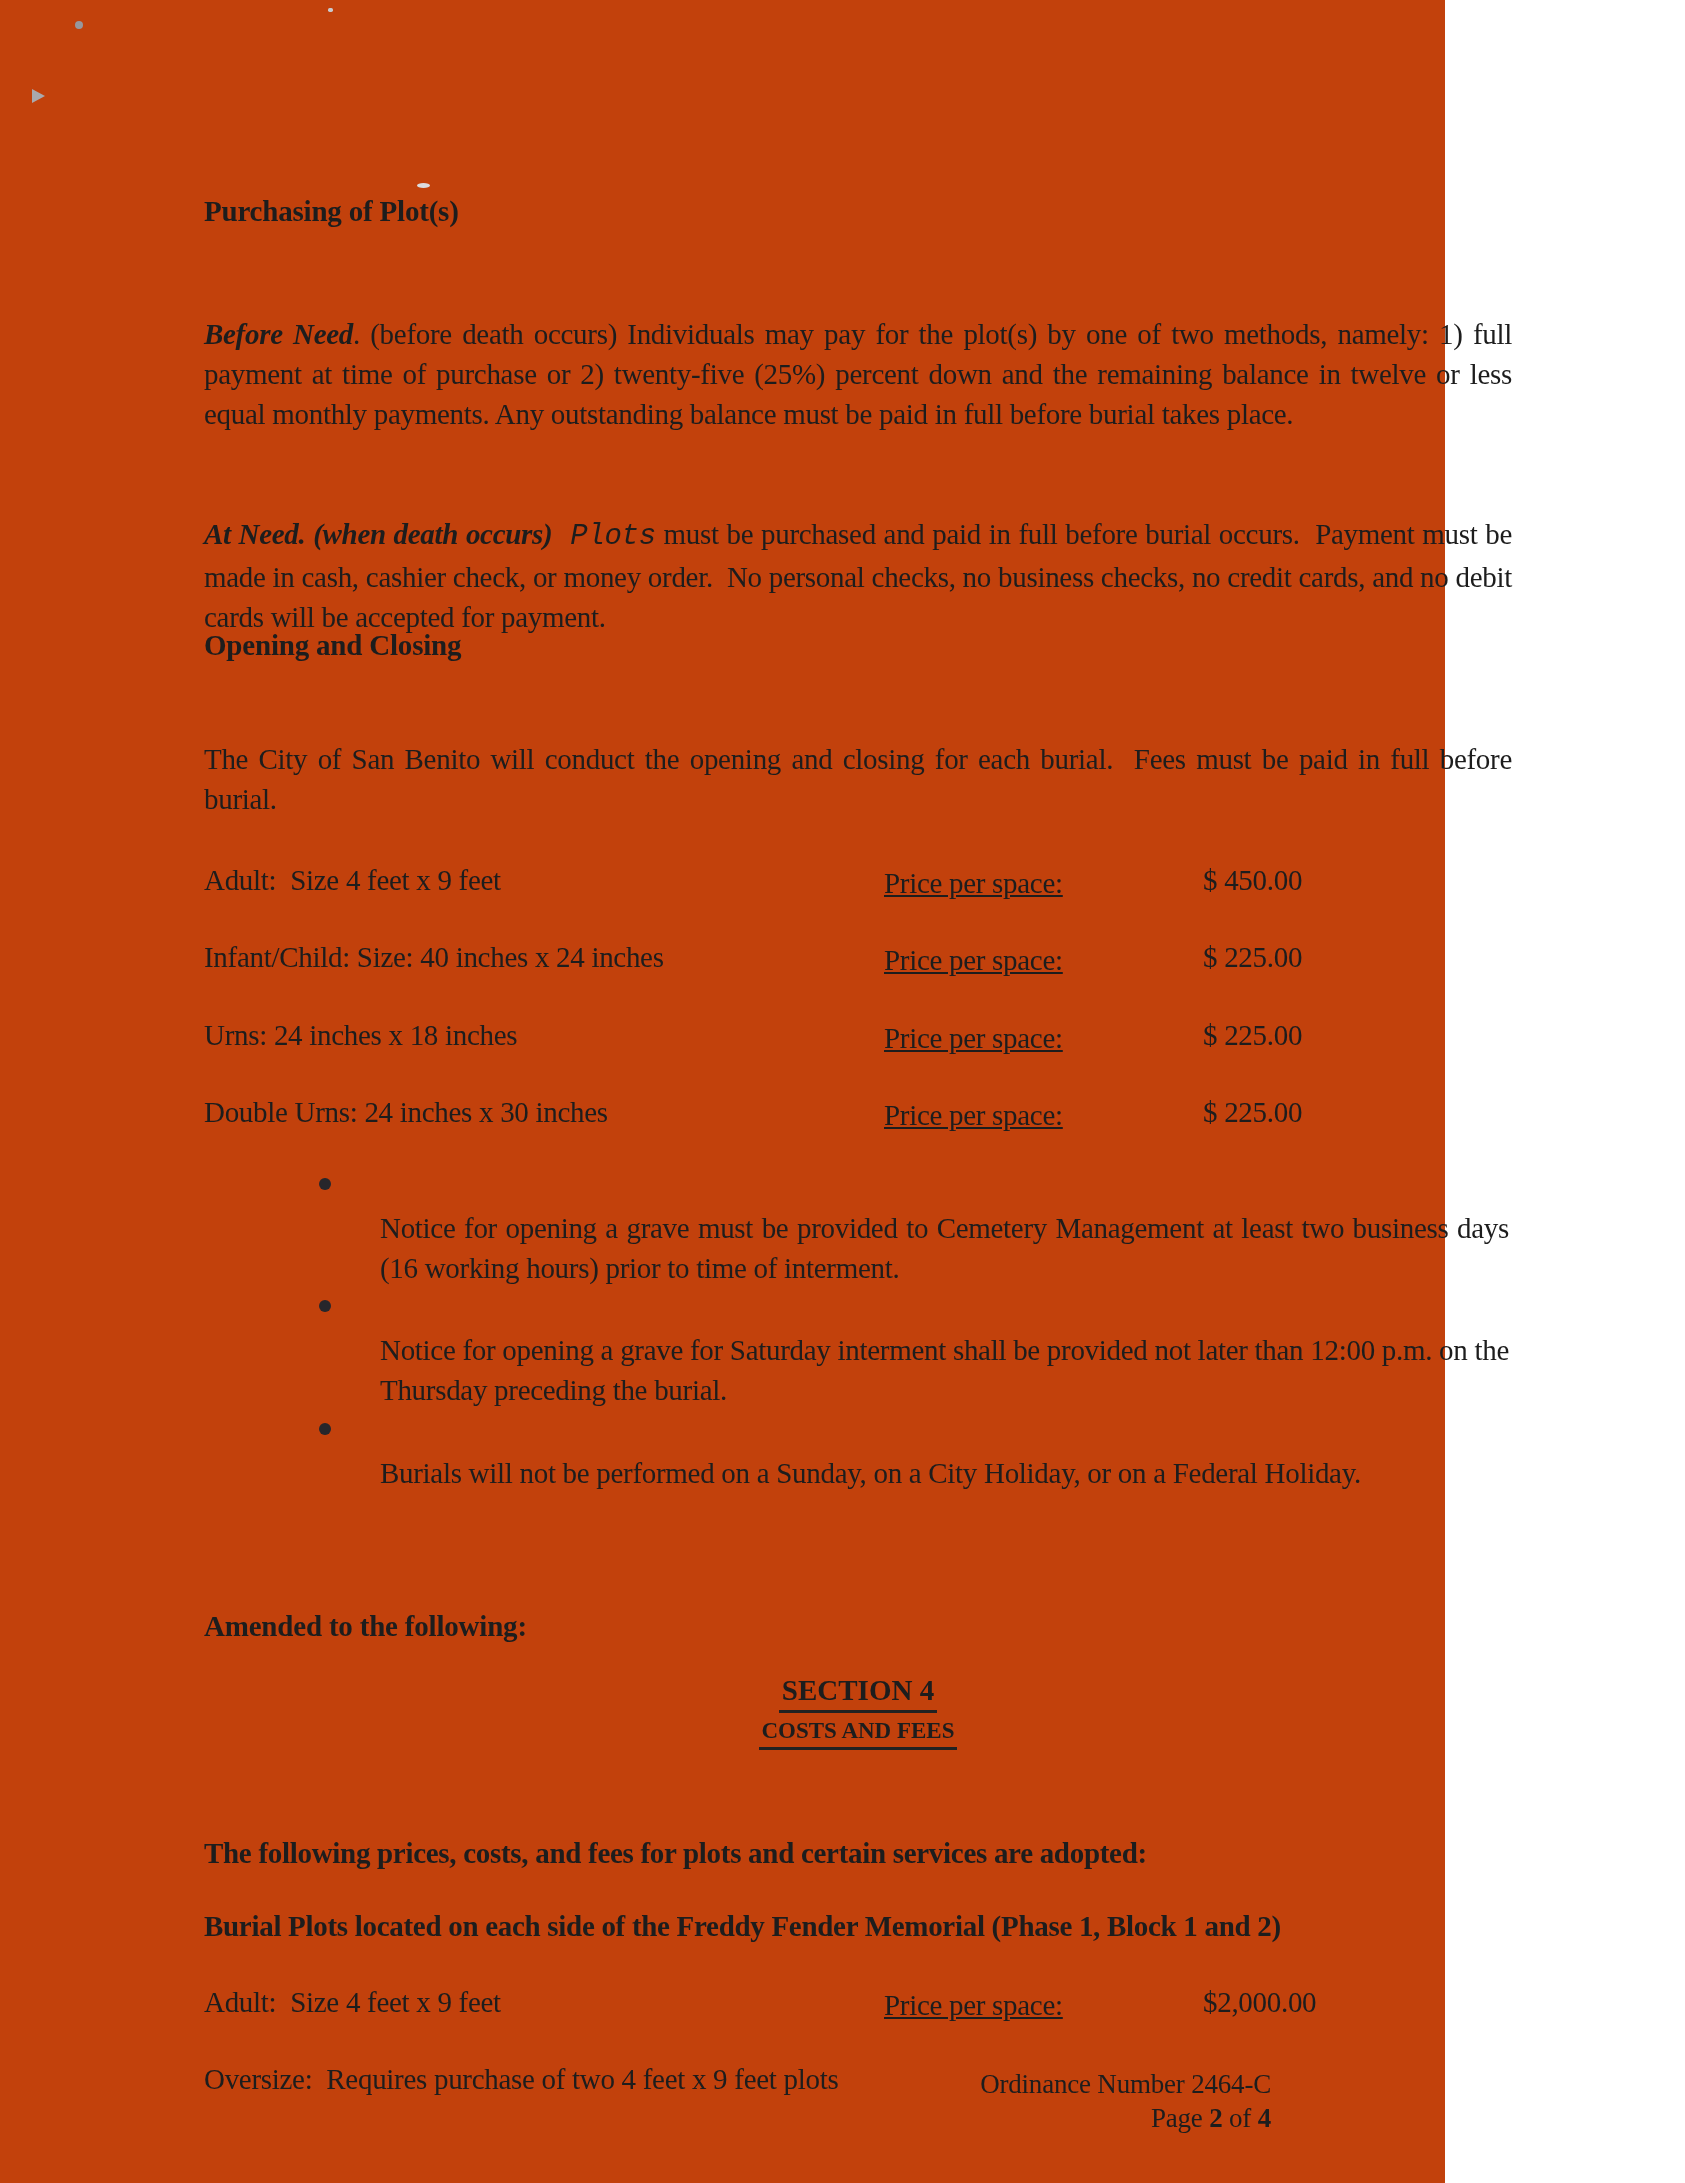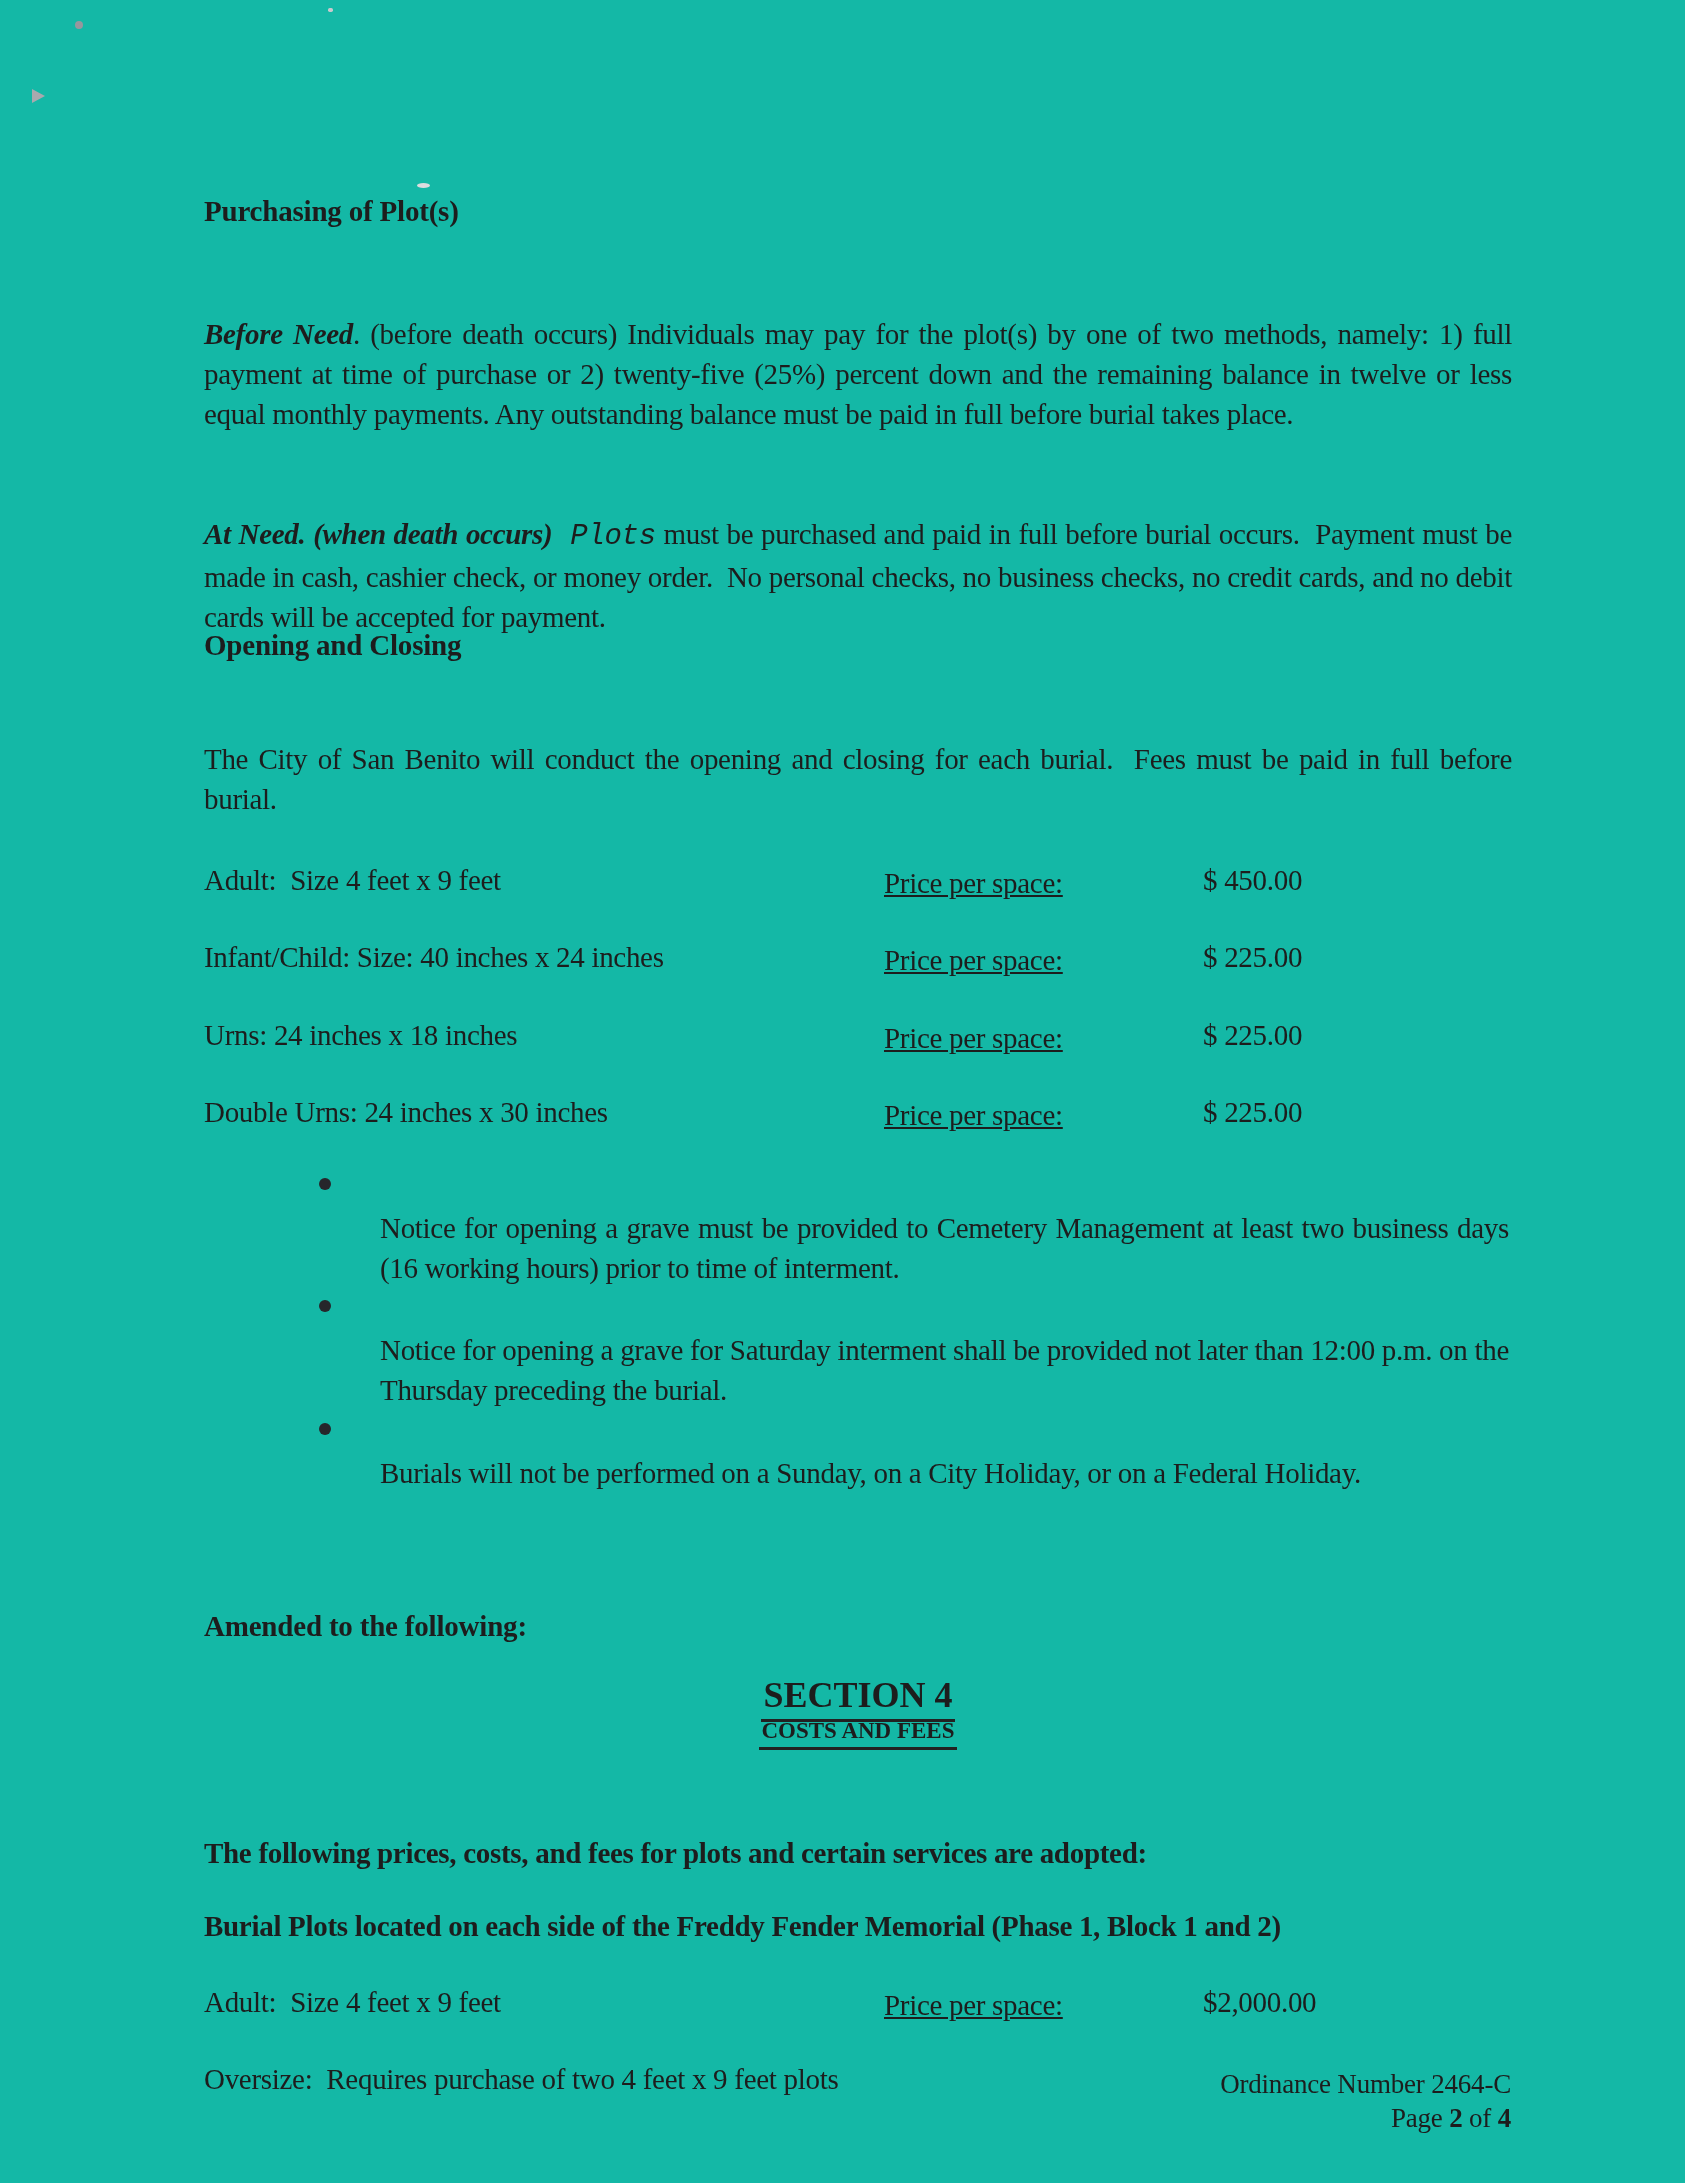--- a/index.html
+++ b/index.html
@@ -1,18 +1,18 @@
 <!DOCTYPE html>
 <html style="font-size:13.4px"><head>
 <meta charset="utf-8">
 <style>
   html,body{margin:0;padding:0;background:#ffffff;}
   body{width:1685px;height:2183px;overflow:hidden;
        font-family:"Liberation Serif","DejaVu Serif",serif;color:#1d1d1d;}
-  .page{position:relative;width:1685px;height:2183px;background:#14b8a6;}
+  .page{position:relative;width:1445px;height:2183px;background:#c2410c;}
   .abs{position:absolute;}
   .body-text{font-size:29px;line-height:40px;letter-spacing:-0.3px;margin-top:44px;}
   .just{text-align:justify;}
   .bold{font-weight:bold;}
   .bi{font-weight:bold;font-style:italic;}
   .it{font-style:italic;font-family:Liberation Mono, monospace;}
   p,h1,h2,h3{margin:0;padding:0;font-size:29px;line-height:40px;}
   h1,h2,h3{font-weight:bold;letter-spacing:-0.2px;}
   .para{left:204px;width:1308px;}
   .hd{left:204px;}
@@ -89,21 +89,21 @@
     <p class="btext body-text just">Notice for opening a grave for Saturday interment shall be provided not later than 12:00 p.m. on the Thursday preceding the burial.</p>
   </div>
   <div class="abs bullet" style="top:1409px;">
     <span class="dot"></span>
     <p class="btext body-text just">Burials will not be performed on a Sunday, on a City Holiday, or on a Federal Holiday.</p>
   </div>
 
   <h2 class="abs hd" style="top:1606px;">Amended to the following:</h2>
 
   <div class="abs center-line" style="top:1674px;">
-    <span class="u bold" style="font-size:36px;">SECTION 4</span>
+    <span class="u bold" style="font-size:29px;">SECTION 4</span>
   </div>
   <div class="abs center-line" style="top:1718px;">
     <span class="u bold" style="font-size:23px;">COSTS AND FEES</span>
   </div>
 
   <p class="abs para body-text bold" style="top:1789px;">The following prices, costs, and fees for plots and certain services are adopted:</p>
 
   <p class="abs para body-text bold" style="top:1862px;">Burial Plots located on each side of the Freddy Fender Memorial (Phase 1, Block 1 and 2)</p>
 
   <div class="abs price-row body-text" style="top:1938px;">

